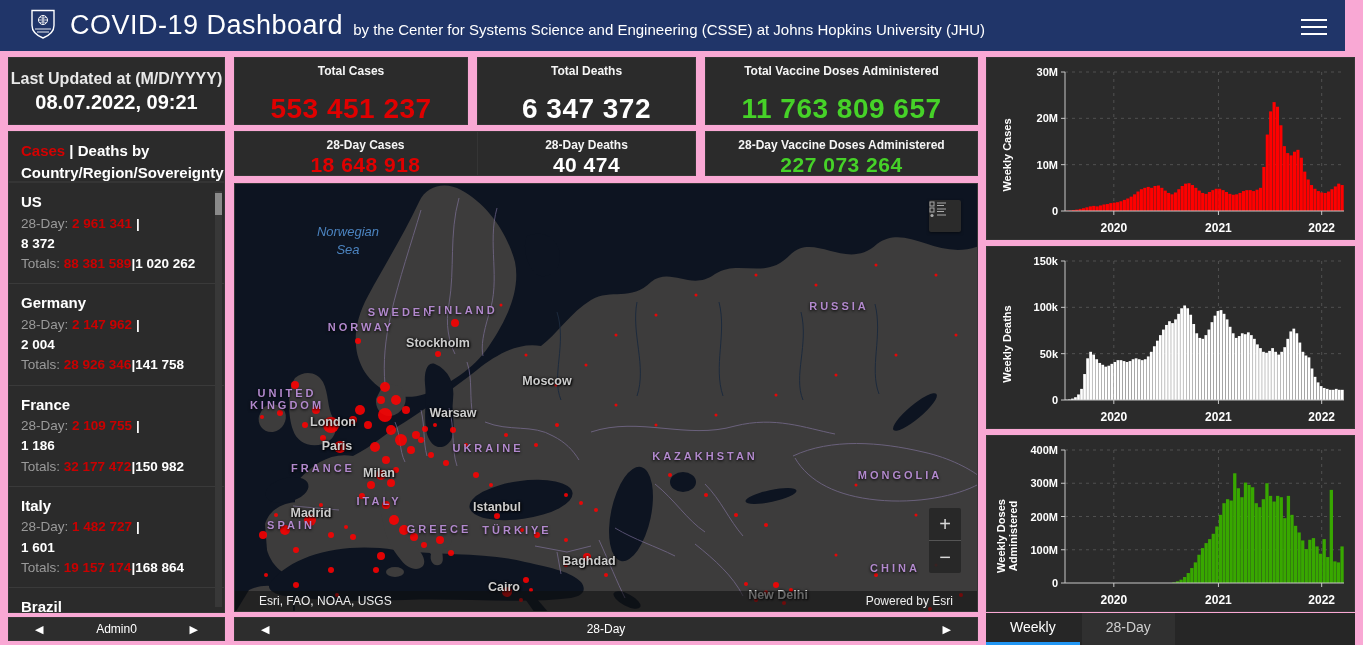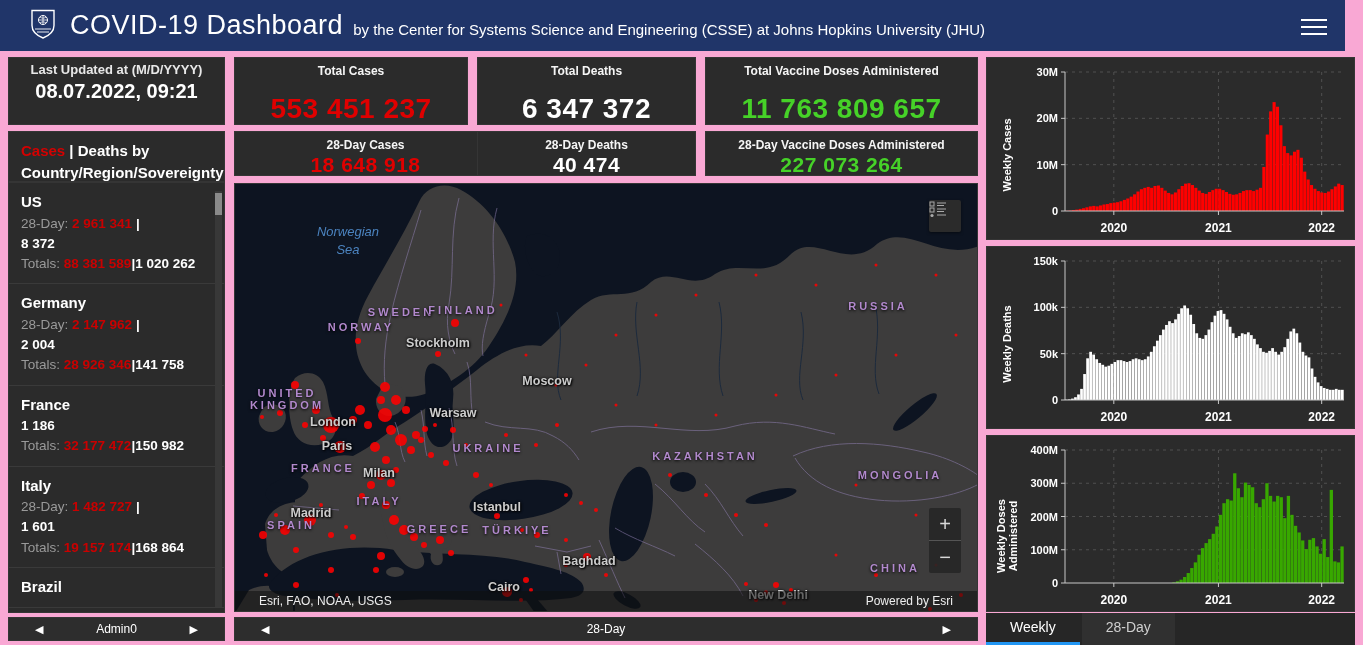--- a/index.html
+++ b/index.html
@@ -11,21 +11,21 @@
   #title{color:#fff;font-size:27px;margin-left:14px;letter-spacing:.5px;}
   #subtitle{color:#fff;font-size:15px;margin-left:10px;margin-top:8px;}
   #menu-btn{position:absolute;right:18px;top:14px;width:26px;height:22px;cursor:pointer;}
   #menu-btn span{display:block;height:2px;background:#fff;margin:5px 0;}
   
   .stat-label{color:#f5f5f5;font-size:12px;font-weight:bold;text-align:center;padding-top:6px;}
   .stat-value{font-size:28px;font-weight:bold;text-align:center;letter-spacing:.5px;margin-top:15px;}
   .stat-value.sm{font-size:21px;margin-top:1px;}
   .red{color:#e00000;} .white{color:#fff;} .green{color:#46d228;}
   
-  #lu-label{color:#e8e8e8;font-size:13px;font-weight:bold;text-align:center;padding-top:4px;}
+  #lu-label{color:#e8e8e8;font-size:16px;font-weight:bold;text-align:center;padding-top:12px;}
   #lu-value{color:#fff;font-size:20px;font-weight:bold;text-align:center;margin-top:3px;}
   
   #list-header{color:#fff;font-size:15px;font-weight:bold;text-align:left;padding:8px 0 0 12px;line-height:1.45;}
   #list-header .red{color:#d40000;}
   
   #country-list{overflow:hidden;}
   .citem{padding:8px 26px 9px 12px;border-bottom:1px solid #3a3a3a;line-height:1.5;}
   .cname{color:#fff;font-size:15px;font-weight:bold;}
   .glabel{color:#9a9a9a;font-size:13.5px;}
   .rv{color:#c90000;font-size:13.5px;font-weight:bold;}
@@ -130,20 +130,21 @@
       <div class="cline"><span class="glabel">Totals:</span> <span class="rv">88 381 589</span><span class="sep">|</span><span class="wv">1 020 262</span></div>
     </div>
     <div class="citem">
       <div class="cname">Germany</div>
       <div class="cline"><span class="glabel">28-Day:</span> <span class="rv">2 147 962</span> <span class="sep">|</span></div>
       <div class="cline wv">2 004</div>
       <div class="cline"><span class="glabel">Totals:</span> <span class="rv">28 926 346</span><span class="sep">|</span><span class="wv">141 758</span></div>
     </div>
     <div class="citem">
       <div class="cname">France</div>
+      <div class="cline"><span class="glabel">28-Day:</span> <span class="rv">2 109 755</span> <span class="sep">|</span></div>
       <div class="cline wv">1 186</div>
       <div class="cline"><span class="glabel">Totals:</span> <span class="rv">32 177 472</span><span class="sep">|</span><span class="wv">150 982</span></div>
     </div>
     <div class="citem">
       <div class="cname">Italy</div>
       <div class="cline"><span class="glabel">28-Day:</span> <span class="rv">1 482 727</span> <span class="sep">|</span></div>
       <div class="cline wv">1 601</div>
       <div class="cline"><span class="glabel">Totals:</span> <span class="rv">19 157 174</span><span class="sep">|</span><span class="wv">168 864</span></div>
     </div>
     <div class="citem">
@@ -334,21 +335,21 @@
           <circle cx="726" cy="411" r="2" fill="#ff0000" opacity="0.88"></circle>
           <circle cx="695" cy="425" r="2" fill="#ff0000" opacity="0.88"></circle>
         </g>
     </svg>
     <div id="map-labels">
         <div class="maplabel sea" style="left:113px;top:57px;">Norwegian
 Sea</div>
         <div class="maplabel country" style="left:166px;top:128px;">SWEDEN</div>
         <div class="maplabel country" style="left:228px;top:126px;">FINLAND</div>
         <div class="maplabel country" style="left:126px;top:143px;">NORWAY</div>
-        <div class="maplabel country" style="left:604px;top:122px;margin-left:39px;">RUSSIA</div>
+        <div class="maplabel country" style="left:604px;top:122px;">RUSSIA</div>
         <div class="maplabel country" style="left:52px;top:215px;">UNITED
 KINGDOM</div>
         <div class="maplabel country" style="left:253px;top:264px;">UKRAINE</div>
         <div class="maplabel country" style="left:88px;top:284px;">FRANCE</div>
         <div class="maplabel country" style="left:470px;top:272px;">KAZAKHSTAN</div>
         <div class="maplabel country" style="left:665px;top:291px;">MONGOLIA</div>
         <div class="maplabel country" style="left:144px;top:317px;">ITALY</div>
         <div class="maplabel country" style="left:56px;top:341px;">SPAIN</div>
         <div class="maplabel country" style="left:204px;top:345px;">GREECE</div>
         <div class="maplabel country" style="left:282px;top:346px;">TÜRKIYE</div>

